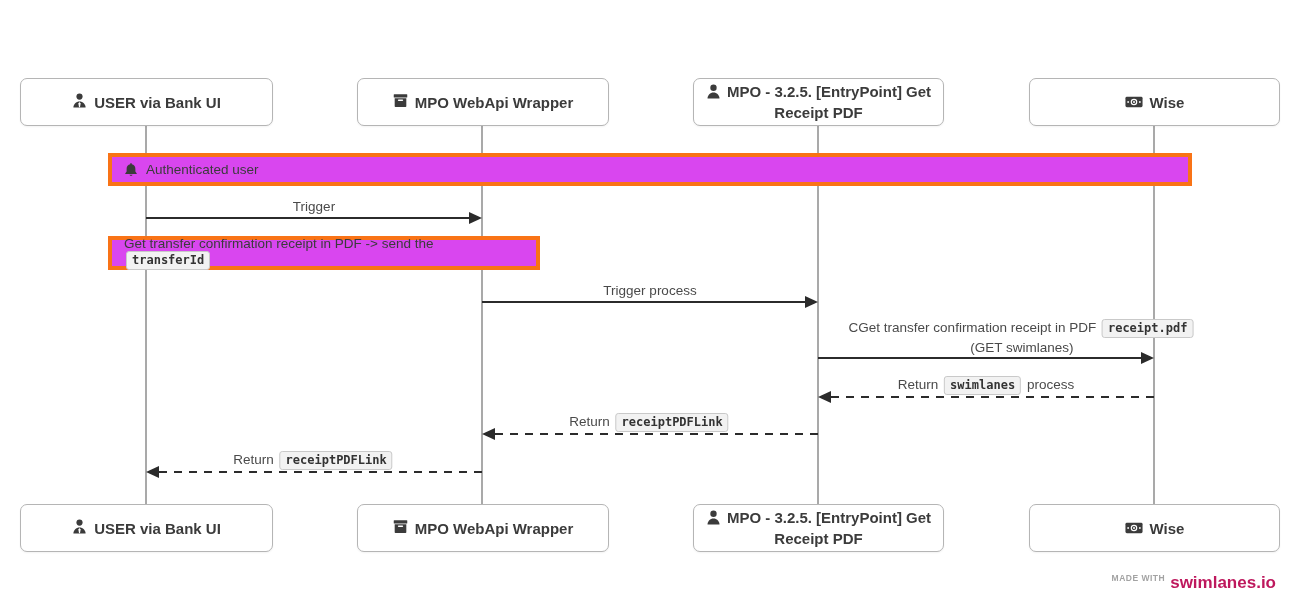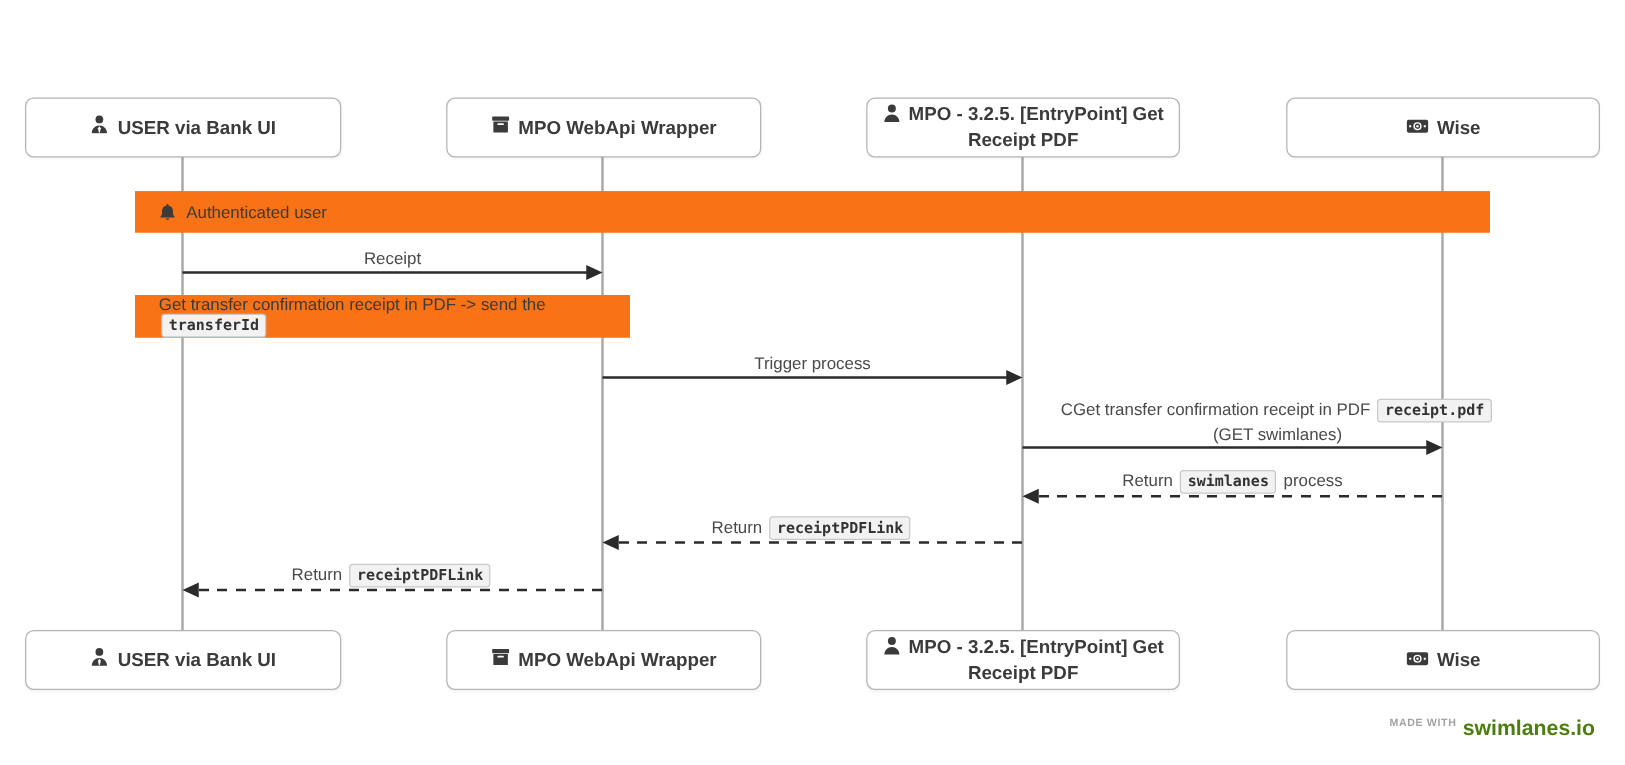--- a/index.html
+++ b/index.html
@@ -10,40 +10,40 @@
          font-size:23px;font-weight:700;color:#141414;letter-spacing:.2px;}
 
   .lifeline{position:absolute;top:124px;height:380px;width:2px;background:#a9a9a9;z-index:1;}
 
   .actor{position:absolute;height:46px;background:#fff;border:1px solid #b5b5b5;border-radius:7px;
          display:flex;align-items:center;justify-content:center;z-index:3;
          font-weight:700;font-size:15px;color:#3b3b3b;box-shadow:0 1px 2px rgba(0,0,0,.05);}
   .actor .inner{display:flex;align-items:center;gap:7px;text-align:center;line-height:19px;padding:0 10px;}
   .actor svg{flex:0 0 auto;}
 
-  .note{position:absolute;background:#f97316;border:7px solid #f97316;z-index:2;
+  .note{position:absolute;background:#d946ef;border:4px solid #f97316;z-index:2;
         display:flex;align-items:center;font-size:13.5px;color:#3b3b3b;padding:0 12px;box-sizing:border-box;}
   .note .bell{margin-right:8px;display:flex;align-items:center;}
 
   .chip{font-family:"DejaVu Sans Mono","Liberation Mono",monospace;font-size:12px;font-weight:700;
         background:#f2f2f2;border:1px solid #c9c9c9;border-radius:3px;padding:1px 5px 2px;
         color:#333;margin:0 2px;white-space:nowrap;display:inline-block;line-height:14px;}
 
   .msg-line{position:absolute;height:2px;background:#2b2b2b;z-index:2;}
   .msg-line.dashed{background:repeating-linear-gradient(90deg,#2b2b2b 0 8px,transparent 8px 15px);}
   .head{position:absolute;width:0;height:0;border-top:6px solid transparent;border-bottom:6px solid transparent;z-index:2;}
   .head.right{border-left:13px solid #2b2b2b;}
   .head.left{border-right:13px solid #2b2b2b;}
 
   .msg-label{position:absolute;transform:translateX(-50%);white-space:nowrap;z-index:3;
              font-size:13.5px;color:#4a4a4a;text-align:center;line-height:19px;}
 
   .footer{position:absolute;right:24px;top:573px;display:flex;align-items:flex-start;gap:5px;z-index:3;}
   .footer .made{font-size:8.5px;font-weight:700;color:#a3a3a3;letter-spacing:.5px;text-transform:uppercase;}
-  .footer .brand{font-size:17px;font-weight:600;color:#4d7c0f;}
+  .footer .brand{font-size:17px;font-weight:600;color:#be185d;}
 </style>
 </head>
 <body>
 
 <div id="canvas">
 
 
   <div class="lifeline" style="left:145px;"></div>
   <div class="lifeline" style="left:481px;"></div>
   <div class="lifeline" style="left:817px;"></div>
@@ -94,26 +94,26 @@
     <span class="bell">
         <svg width="14" height="15" viewBox="0 0 16 17">
           <path d="M8 1.2c.5 0 .9.4.9.9v.5c2.5.45 4.1 2.4 4.1 5v3.1l1.6 2.4v.6H1.4v-.6L3 10.7V7.6c0-2.6 1.6-4.55 4.1-5v-.5c0-.5.4-.9.9-.9z" fill="#3b3b3b"></path>
           <path d="M6.2 14.6a1.9 1.9 0 0 0 3.6 0z" fill="#3b3b3b"></path>
         </svg>
       </span>
     <span>Authenticated user</span>
   </div>
 
   <div class="msg-label" style="left:314px;top:197px;">
-    <span>Receipt</span>
+    <span>Trigger</span>
   </div>
   <div class="msg-line" style="left:146px;top:217px;width:324px;"></div>
   <div class="head right" style="left:469px;top:212px;"></div>
 
-  <div class="note" style="left:108px;top:236px;width:396px;height:34px;">
+  <div class="note" style="left:108px;top:236px;width:432px;height:34px;">
     <span><span>Get transfer confirmation receipt in PDF -&gt; send the </span><span class="chip">transferId</span></span>
   </div>
 
   <div class="msg-label" style="left:650px;top:281px;text-align:right;">
     <span>Trigger process</span>
   </div>
   <div class="msg-line" style="left:482px;top:301px;width:324px;"></div>
   <div class="head right" style="left:805px;top:296px;"></div>
 
   <div class="msg-label" style="left:986px;top:318px;margin-left:36px;">

